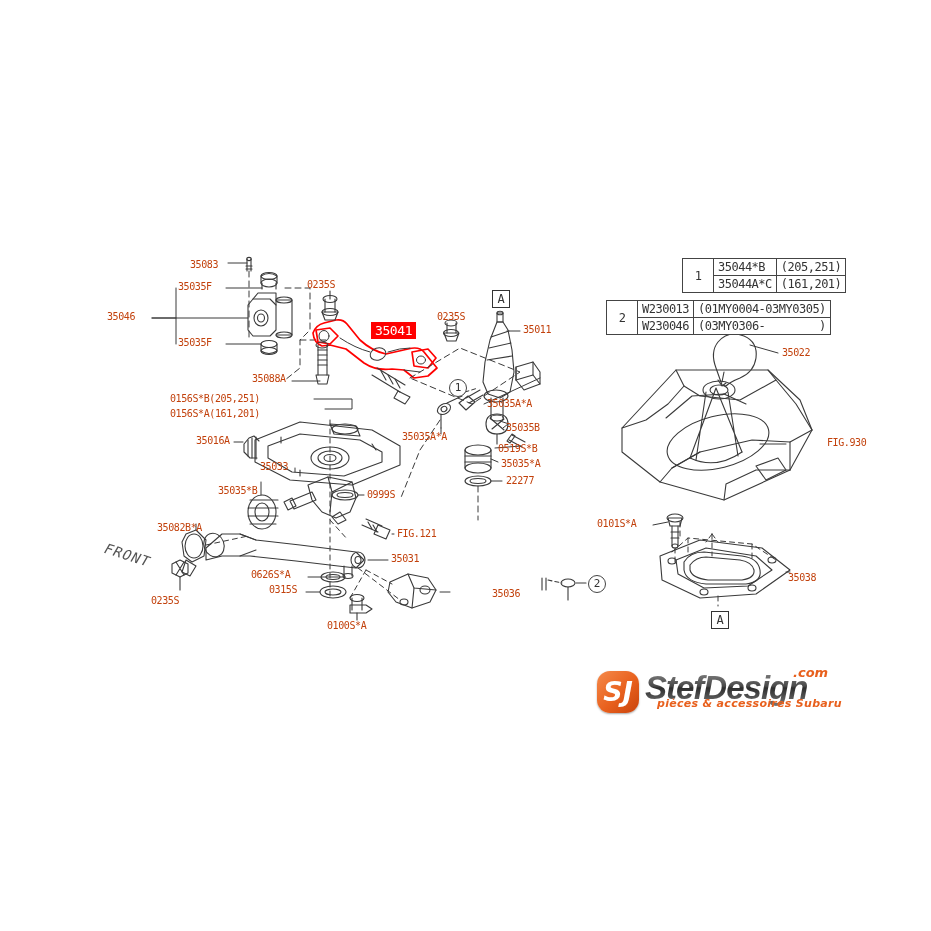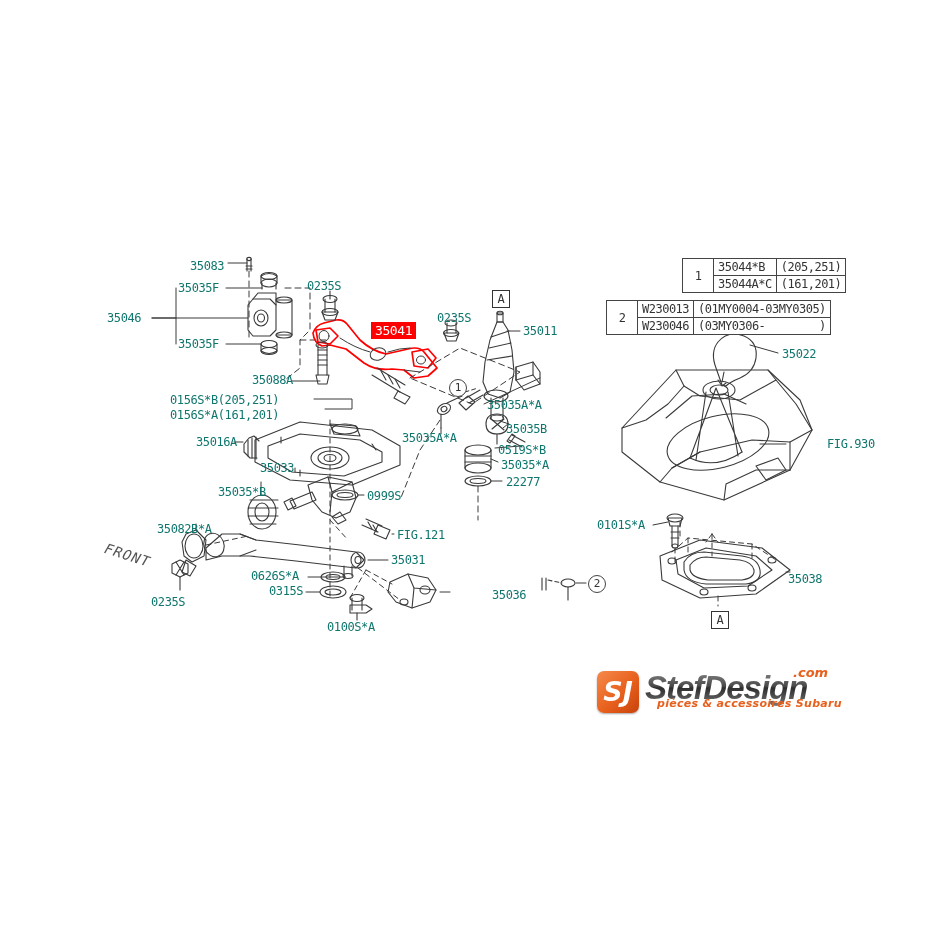--- a/index.html
+++ b/index.html
@@ -1,21 +1,21 @@
 <!DOCTYPE html>
 <html><head>
 <meta charset="utf-8">
 <style>
   html,body{margin:0;padding:0;background:#ffffff;}
   body{width:931px;height:931px;overflow:hidden;
        font-family:"DejaVu Sans Mono","Liberation Mono",monospace;}
   #stage{position:relative;width:931px;height:931px;background:#fff;}
   svg.layer{position:absolute;left:0;top:0;width:931px;height:931px;}
   .lbl{position:absolute;font-family:"DejaVu Sans Mono","Liberation Mono",monospace;
-       font-size:12px;color:#0f766e;white-space:pre;letter-spacing:-0.4px;}
+       font-size:10px;color:#c2410c;white-space:pre;letter-spacing:-0.4px;}
   .hl{position:absolute;background:#ff0000;color:#ffffff;font-size:13px;
       padding:1px 4px;white-space:pre;letter-spacing:-0.4px;
       font-family:"DejaVu Sans Mono","Liberation Mono",monospace;}
   .boxA{position:absolute;border:1.3px solid #333;color:#333;font-size:12px;
         width:16px;height:16px;line-height:16px;text-align:center;background:#fff;
         font-family:"DejaVu Sans Mono","Liberation Mono",monospace;}
   .circ{position:absolute;border:1.2px solid #444;border-radius:50%;
         width:16px;height:16px;line-height:15px;text-align:center;font-size:11px;
         color:#333;background:#fff;
         font-family:"DejaVu Sans Mono","Liberation Mono",monospace;}
@@ -24,21 +24,21 @@
          font-family:"DejaVu Sans Mono","Liberation Mono",monospace;}
   
   .legend{position:absolute;border:1.2px solid #444;background:#fff;
           border-collapse:collapse;font-size:12px;color:#333;}
   .legend td{border:1.1px solid #444;padding:1px 4px;white-space:pre;
              font-family:"DejaVu Sans Mono","Liberation Mono",monospace;
              letter-spacing:-0.5px;line-height:14px;}
   .legend td.mark{border:1.1px solid #444;text-align:center;width:22px;}
   
   #wm{position:absolute;left:597px;top:667px;width:270px;height:50px;}
-  #wm .sq{position:absolute;left:0;top:4px;width:42px;height:42px;border-radius:7px;
+  #wm .sq{position:absolute;left:0;top:4px;width:42px;height:42px;border-radius:13px;
      background:linear-gradient(135deg,#f58a4b 0%,#e8601d 55%,#c8430c 100%);
      box-shadow:0 1px 2px rgba(0,0,0,.35);}
   #wm .sq span{display:block;color:#fff;font-size:27px;font-weight:bold;
      text-align:center;line-height:42px;font-style:italic;
      font-family:"DejaVu Sans","Liberation Sans",sans-serif;}
   #wm .txt{position:absolute;left:48px;top:2px;font-size:33px;font-weight:bold;
      font-style:italic;letter-spacing:-1px;
      font-family:Liberation Sans, sans-serif;
      background:linear-gradient(180deg,#8e8e8e 0%,#4a4a4a 45%,#2d2d2d 50%,#7c7c7c 100%);
      -webkit-background-clip:text;background-clip:text;color:transparent;

